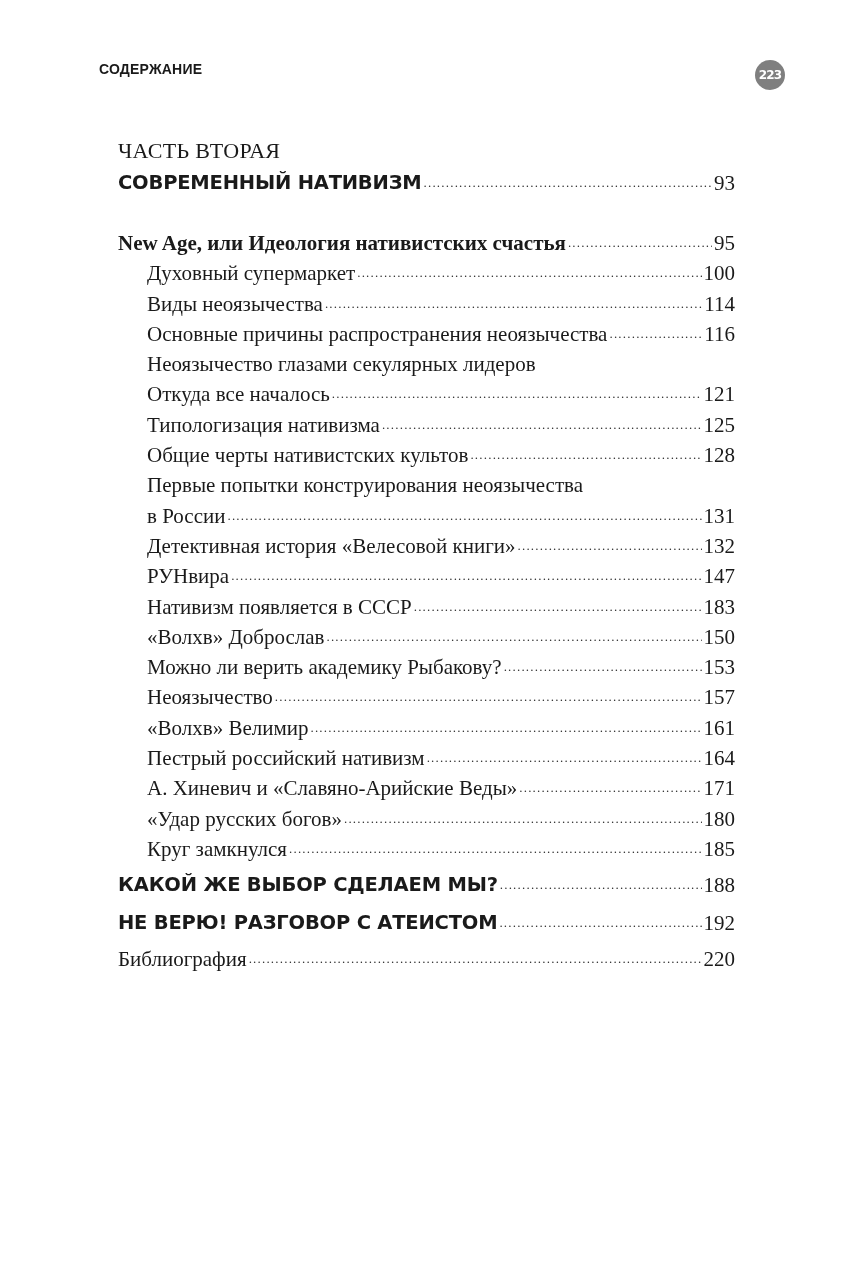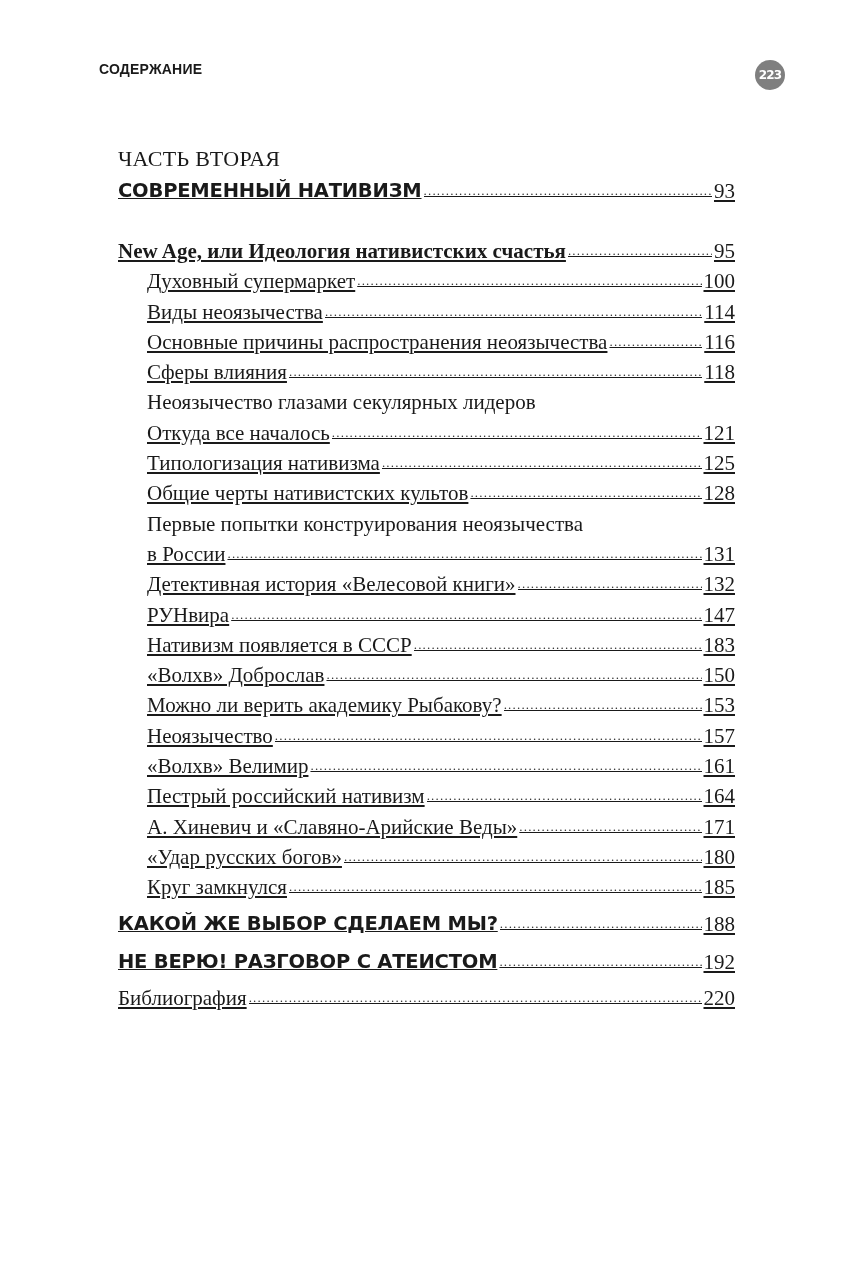--- a/index.html
+++ b/index.html
@@ -8,28 +8,28 @@
       position: absolute; left: 88px; top: 61px;
       font-family: Liberation Sans, sans-serif; font-weight: bold;
       font-size: 14px; letter-spacing: 0.2px; color: #1a1a1a; margin-left: 11px;
     }
     .page-badge {
       position: absolute; left: 755px; top: 60px; width: 30px; height: 30px;
       border-radius: 50%; background: #7f7f7f; color: #fff;
       font-family: "DejaVu Sans", sans-serif; font-weight: bold; font-size: 12px;
       display: flex; align-items: center; justify-content: center; letter-spacing: -0.8px; text-align: right;
     }
-    .toc { position: absolute; left: 118px; top: 144px; width: 617px; }
+    .toc { position: absolute; left: 118px; top: 136px; width: 617px; }
     .part-label {
       font-family: "Liberation Serif", serif; font-size: 22px; line-height: 30px;
       color: #1a1a1a; letter-spacing: 0.3px;
     }
     .row {
       display: flex; align-items: flex-end;
-      font-family: "Liberation Serif", serif; font-size: 21px; line-height: 30.3px; text-decoration: underline;
+      font-family: "Liberation Serif", serif; font-size: 21px; line-height: 30.3px;
     }
     .row .title { white-space: nowrap; }
     .row .dots {
       flex: 1; overflow: hidden; white-space: nowrap; margin: 0 2px;
       font-family: "Liberation Serif", serif; font-size: 13px; letter-spacing: 1.2px; color: #333;
     }
     .row .dots::after { content: "........................................................................................................................................................................"; }
     .row .page { white-space: nowrap; }
     .row.heading .title {
       font-family: "DejaVu Sans", sans-serif; font-weight: bold; font-size: 19.5px; letter-spacing: -0.2px;
@@ -72,25 +72,20 @@
   </div>
   <div class="row sub">
     <span class="title">Виды неоязычества</span>
     <span class="dots"></span>
     <span class="page">114</span>
   </div>
   <div class="row sub">
     <span class="title">Основные причины распространения неоязычества</span>
     <span class="dots"></span>
     <span class="page">116</span>
-  </div>
-  <div class="row sub">
-    <span class="title">Сферы влияния</span>
-    <span class="dots"></span>
-    <span class="page">118</span>
   </div>
   <div class="sub-multi">
     <div>Неоязычество глазами секулярных лидеров</div>
   </div>
   <div class="row sub">
     <span class="title">Откуда все началось</span>
     <span class="dots"></span>
     <span class="page">121</span>
   </div>
   <div class="row sub">

